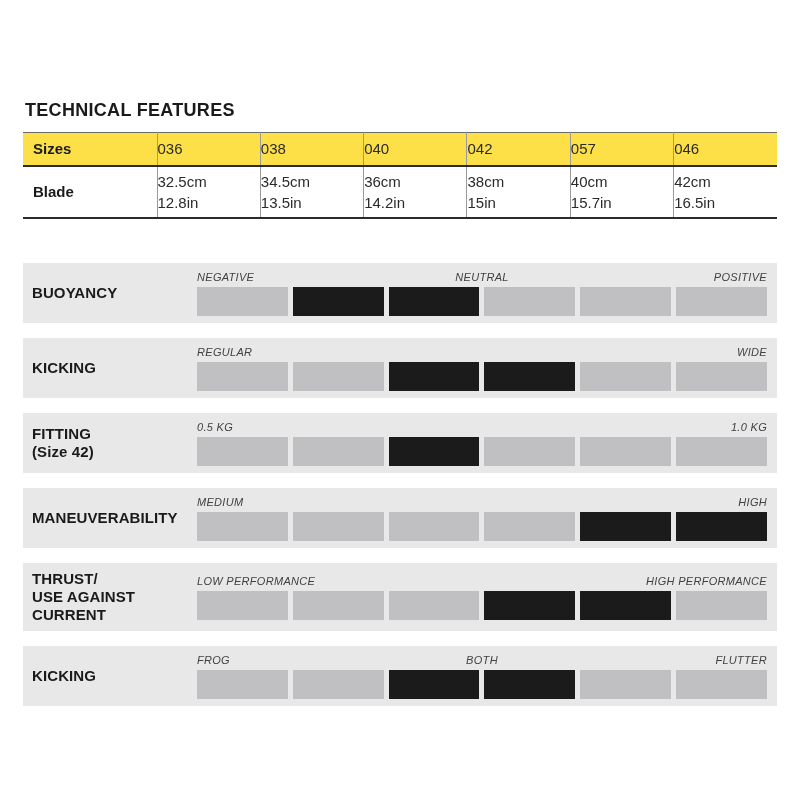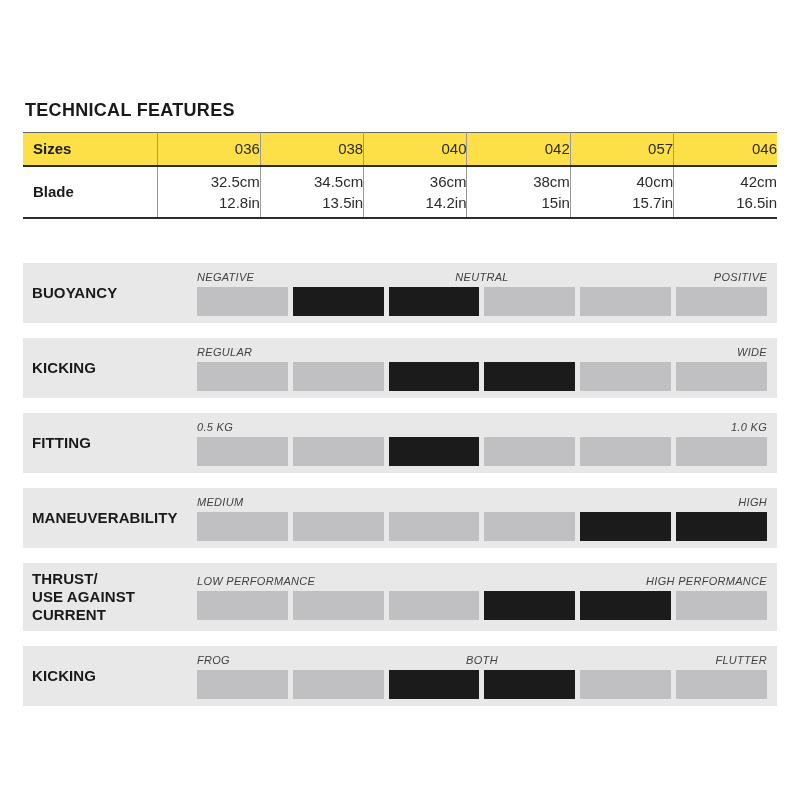--- a/index.html
+++ b/index.html
@@ -38,21 +38,21 @@
     border-bottom: 2px solid #2b2b2b;
   }
   table.size-table tr.blade-row > * { height: 52px; background: #ffffff; }
   table.size-table th {
     text-align: left;
     padding-left: 10px;
     font-weight: bold;
     color: #1a1a1a;
   }
   table.size-table td {
-    text-align: right;
+    text-align: left;
     color: #2b2b2b;
     border-left: 1px solid #9a9a9a;
     line-height: 21px;
   }
   .cell-line { display: block; }
 
   
   .features { margin-top: 44px; }
   .feature-row {
     display: flex;
@@ -196,20 +196,21 @@
             <div class="seg filled"></div>
             <div class="seg"></div>
             <div class="seg"></div>
           </div>
       </div>
     </div>
 
     <div class="feature-row">
       <div class="row-label">
         <span>FITTING</span>
+        <span>(Size 42)</span>
 
       </div>
       <div class="row-bars">
         <div class="scale-labels">
           <span class="scale-left">0.5 KG</span>
           <span class="scale-center"></span>
           <span class="scale-right">1.0 KG</span>
         </div>
         <div class="segments">
             <div class="seg"></div>

